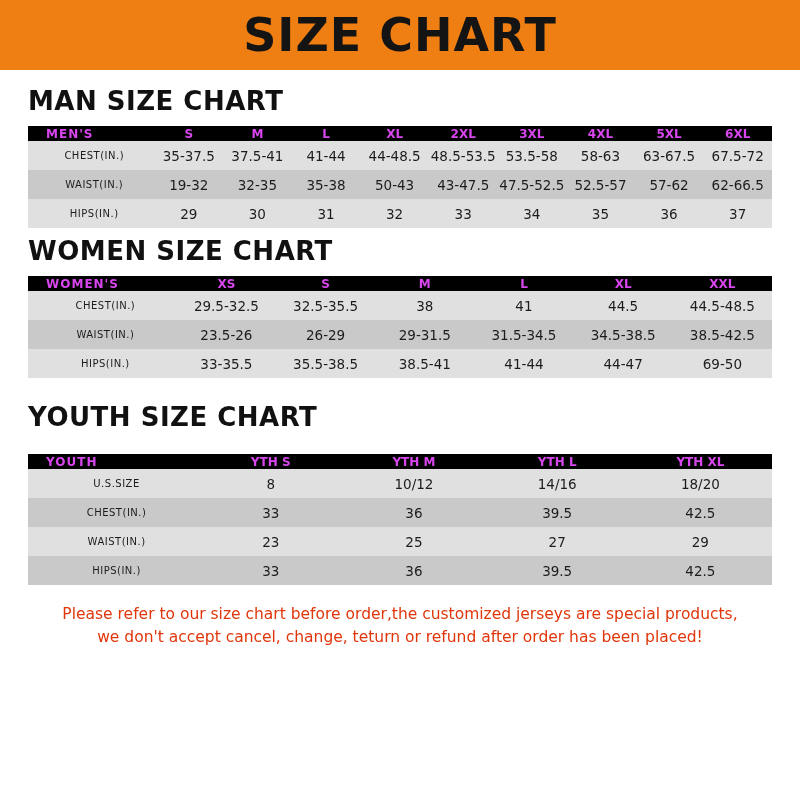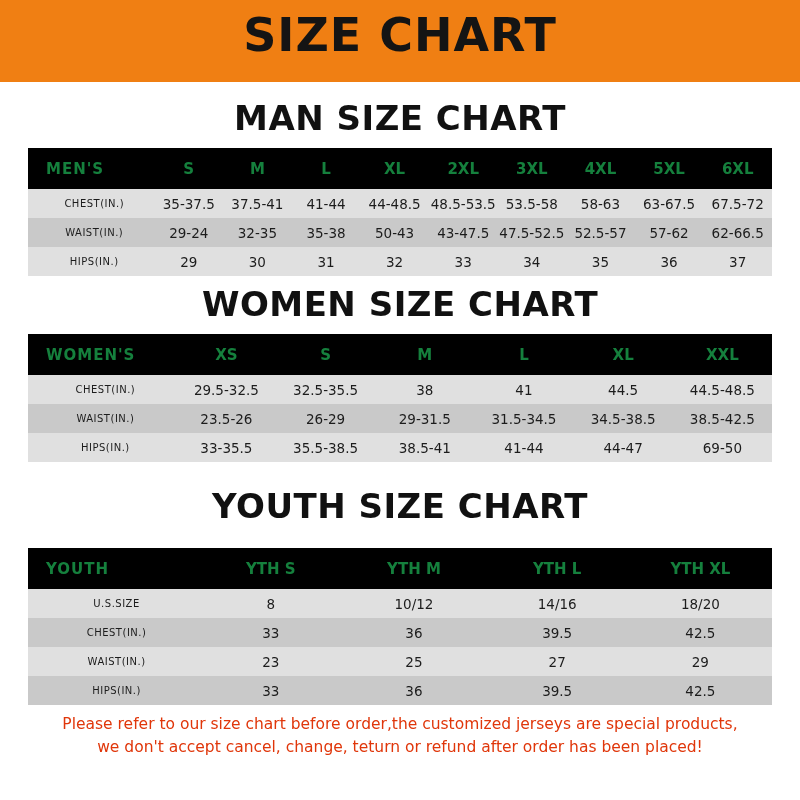--- a/index.html
+++ b/index.html
@@ -16,24 +16,24 @@
   .page {
     position: relative;
     width: 800px;
     height: 800px;
     box-sizing: border-box;
     background: #fff;
   }
   
   .banner {
     position: relative;
-    height: 82px;
+    height: 70px;
     background: #f07f13;
     display: flex;
-    align-items: flex-start;
+    align-items: center;
     justify-content: center;
   }
   .banner .side {
     position: absolute;
     top: 0;
     bottom: 0;
     width: 38px;
     background: #f07f13;
   }
   .banner-title {
@@ -45,24 +45,23 @@
     line-height: 70px;
     white-space: nowrap;
   }
 
   .content {
     padding: 0 28px;
     box-sizing: border-box;
   }
 
   .section-title {
-    text-align: center;
     font-family: "DejaVu Sans", sans-serif;
     font-weight: bold;
-    font-size: 34px;
+    font-size: 26px;
     color: #111;
     letter-spacing: 0.5px;
   }
   .t1 { margin: 16px 0 10px; }
   .t2 { margin: 8px 0 10px; }
   .t3 { margin: 24px 0 22px; }
 
   table.size {
     width: 100%;
     border-collapse: collapse;
@@ -72,24 +71,24 @@
   table.size th, table.size td {
     text-align: center;
     padding: 0;
     height: 29px;
     font-size: 13.5px;
     color: #1c1c1c;
     font-weight: normal;
   }
   table.size thead th {
     background: #000000;
-    color: #15803d;
-    font-size: 15px;
+    color: #d946ef;
+    font-size: 12px;
     font-weight: bold;
-    height: 41px;
+    height: 15px;
   }
   table.size thead th.rowhead {
     text-align: left;
     padding-left: 18px;
     letter-spacing: 1px;
   }
   table.size tbody tr.odd td { background: #e0e0e0; }
   table.size tbody tr.even td { background: #c9c9c9; }
   table.size tbody td.rowlabel {
     font-size: 10px;
@@ -97,21 +96,21 @@
     color: #1c1c1c;
     padding-left: 6px;
   }
 
   
   table.men col.lab { width: 17%; }
   table.women col.lab { width: 20%; }
   table.youth col.lab { width: 23%; }
 
   .footer-note {
-    margin-top: 8px;
+    margin-top: 18px;
     padding: 0 20px;
     text-align: center;
     color: #e0360a;
     font-family: "DejaVu Sans", sans-serif;
     font-size: 15.5px;
     line-height: 1.5;
   }
 </style>
 </head>
 <body>
@@ -162,21 +161,21 @@
           <td>41-44</td>
           <td>44-48.5</td>
           <td>48.5-53.5</td>
           <td>53.5-58</td>
           <td>58-63</td>
           <td>63-67.5</td>
           <td>67.5-72</td>
         </tr>
         <tr class="even">
           <td class="rowlabel">WAIST(IN.)</td>
-          <td>29-24</td>
+          <td>19-32</td>
           <td>32-35</td>
           <td>35-38</td>
           <td>50-43</td>
           <td>43-47.5</td>
           <td>47.5-52.5</td>
           <td>52.5-57</td>
           <td>57-62</td>
           <td>62-66.5</td>
         </tr>
         <tr class="odd">

